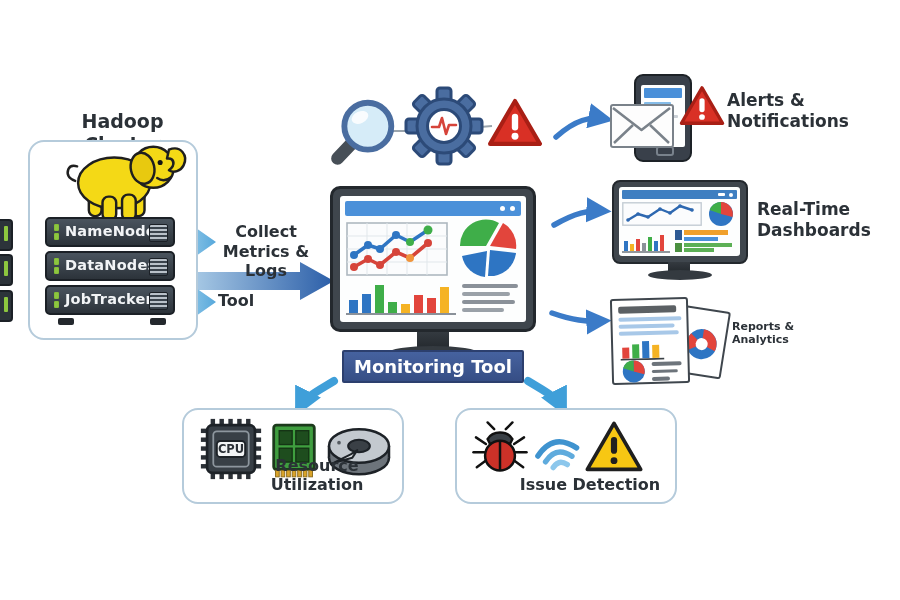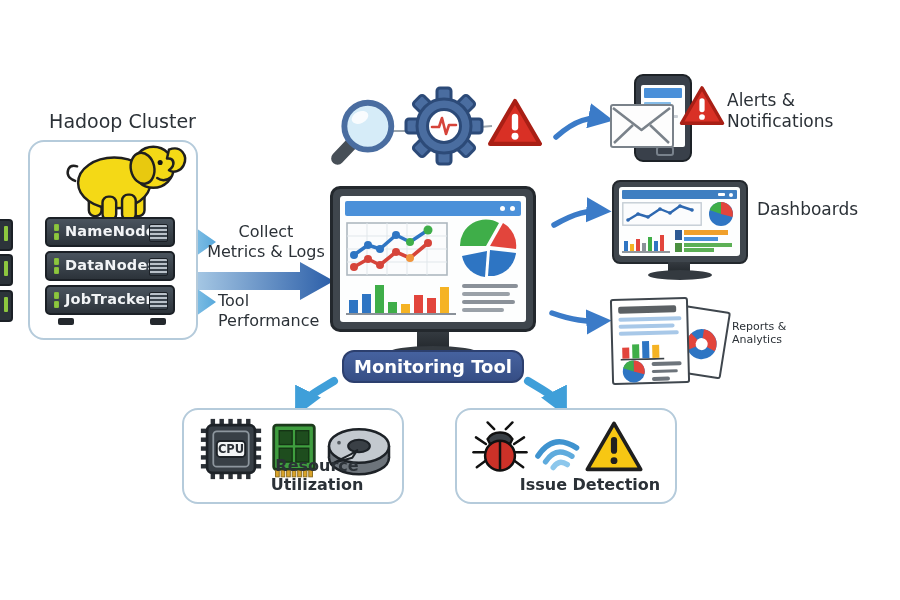--- a/index.html
+++ b/index.html
@@ -1,40 +1,40 @@
 <!DOCTYPE html>
 <html><head>
 <meta charset="utf-8">
 <style>
   html,body{margin:0;padding:0;background:#fff;}
   .canvas{position:relative;width:900px;height:600px;background:#fff;overflow:hidden;
           font-family:"DejaVu Sans","Liberation Sans",sans-serif;color:#2b3137;}
   .abs{position:absolute;}
-  .lbl{font-weight:400;color:#2b3137;line-height:1.22;}
+  .lbl{font-weight:700;color:#2b3137;line-height:1.22;}
   .lbl .ln{display:block;}
   
   .cluster-box{border:2px solid #b5cbdb;border-radius:16px;background:#fff;}
   .rack{position:relative;width:130px;height:30px;margin-bottom:4px;border:2px solid #1b2026;border-radius:5px;
         background:linear-gradient(#4a545e,#2c333a);box-sizing:border-box;}
   .rack .led{position:absolute;left:7px;top:5px;width:5px;height:16px;display:flex;flex-direction:column;gap:2px;}
   .rack .led span{flex:1;background:#8dc63f;border-radius:1px;box-shadow:0 0 1px #4c7a1d inset;}
   .rack .rlabel{position:absolute;left:18px;top:4px;font-size:14.5px;font-weight:700;color:#f2f4f6;letter-spacing:.2px;}
   .rack .vent{position:absolute;right:5px;top:5px;width:17px;height:16px;border:1px solid #1b2026;border-radius:2px;
         background:repeating-linear-gradient(#b9c1c9 0 2px,#3a434c 2px 4px);}
   .edge-rack{position:absolute;left:0;width:11px;height:28px;background:#2c333a;border:2px solid #1b2026;border-left:none;
         border-top-right-radius:4px;border-bottom-right-radius:4px;}
   .edge-rack i{position:absolute;right:3px;top:5px;width:4px;height:15px;background:#8dc63f;border-radius:1px;}
   .feet{position:absolute;width:16px;height:7px;background:#23282d;border-radius:2px;}
   
   .mon-frame{background:#3f464d;border:3px solid #23282d;border-radius:10px;box-sizing:border-box;}
   .mon-screen{position:absolute;background:#fdfefe;border-radius:3px;}
   .mon-neck{background:linear-gradient(#343a40,#23282d);}
   .mon-base{background:#343a40;border-radius:50%;}
   .hbar{height:4px;border-radius:2px;background:#8a9199;margin-bottom:4px;}
-  .badge{background:linear-gradient(#46629f,#364e85);border:2px solid #2c3f6e;border-radius:12px;
+  .badge{background:linear-gradient(#46629f,#364e85);border:2px solid #2c3f6e;border-radius:2px;
          color:#fff;font-weight:700;font-size:18px;text-align:center;line-height:29px;}
   .io-box{border:2px solid #b5cbdb;border-radius:16px;background:#fff;}
   .io-label{position:absolute;left:0;right:0;bottom:8px;text-align:center;font-size:16px;font-weight:600;color:#2b3137;margin-left:48px;}
   .doc{background:#fff;border:2.5px solid #3f464d;border-radius:3px;box-sizing:border-box;}
   .blue-line{height:3.5px;background:#a8c8e8;border-radius:2px;margin-bottom:3.5px;}
   .gray-line{height:3.5px;background:#6d747b;border-radius:2px;margin-bottom:4px;}
   .phone{background:#39404a;border:2px solid #1d2227;border-radius:9px;box-sizing:border-box;}
 </style>
 </head>
 <body>
@@ -132,21 +132,20 @@
   <div class="edge-rack" style="top:290px;z-index:2;">
       <i></i>
     </div>
 
   <div class="abs lbl" style="left:200px;top:222px;width:132px;text-align:center;font-size:16px;z-index:2;">
     <span class="ln">Collect</span>
     <span class="ln">Metrics &amp; Logs</span>
   </div>
   <div class="abs lbl" style="left:218px;top:291px;font-size:16px;z-index:2;">
     <span class="ln">Tool</span>
-    <span class="ln">Performance</span>
   </div>
 
   <svg class="abs" style="left:316px;top:90px;z-index:3;" width="88" height="88" viewBox="0 0 90 90">
     <line x1="22" y1="70" x2="38" y2="53" stroke="#474f57" stroke-width="13" stroke-linecap="round"></line>
     <circle cx="53" cy="37" r="24" fill="#d6ecf8" stroke="#4a6da0" stroke-width="6"></circle>
     <ellipse cx="45" cy="28" rx="9" ry="6" fill="#ffffff" opacity="0.85" transform="rotate(-25 45 28)"></ellipse>
   </svg>
 
   <svg class="abs" style="left:402px;top:84px;z-index:3;" width="84" height="84" viewBox="-42 -42 84 84">
     <g fill="#4a6da0" stroke="#2c4a78" stroke-width="3" stroke-linejoin="round">
@@ -305,20 +304,21 @@
         <rect x="9" y="8" width="34" height="4" fill="#4a90d9"></rect>
         <rect x="0" y="14" width="7" height="9" fill="#4a8f3f"></rect>
         <rect x="9" y="14" width="48" height="4" fill="#5cb055"></rect>
         <rect x="9" y="19" width="30" height="4" fill="#5cb055"></rect>
       </svg>
     </div>
   </div>
   <div class="abs mon-neck" style="left:668px;top:262px;width:22px;height:11px;z-index:2;"></div>
   <div class="abs mon-base" style="left:648px;top:270px;width:64px;height:10px;z-index:2;"></div>
   <div class="abs lbl" style="left:757px;top:199px;font-size:17px;z-index:2;">
+    <span class="ln">Real-Time</span>
     <span class="ln">Dashboards</span>
   </div>
 
   <div class="abs doc" style="left:676px;top:308px;width:50px;height:68px;transform:rotate(9deg);z-index:2;">
     <svg class="abs" style="left:6px;top:16px;" width="36" height="36" viewBox="0 0 36 36">
       <circle cx="18" cy="18" r="15" fill="#2e75c3"></circle>
       <path d="M18,18 L18,3 A15,15 0 0 1 32,23 Z" fill="#e2453c"></path>
       <path d="M18,18 L5,26 A15,15 0 0 1 6,9 Z" fill="#e2453c"></path>
       <circle cx="18" cy="18" r="6" fill="#fff"></circle>
     </svg>

